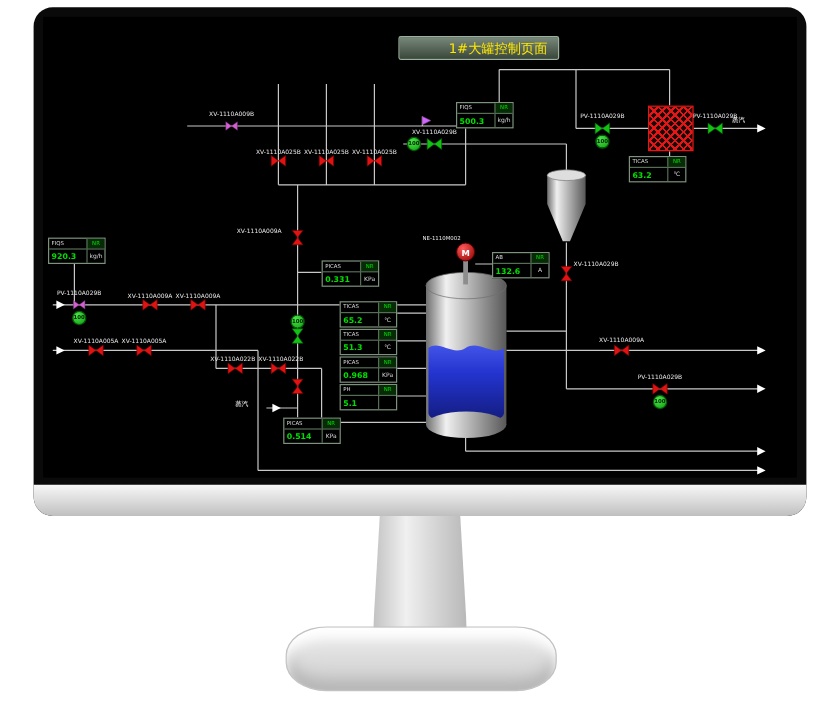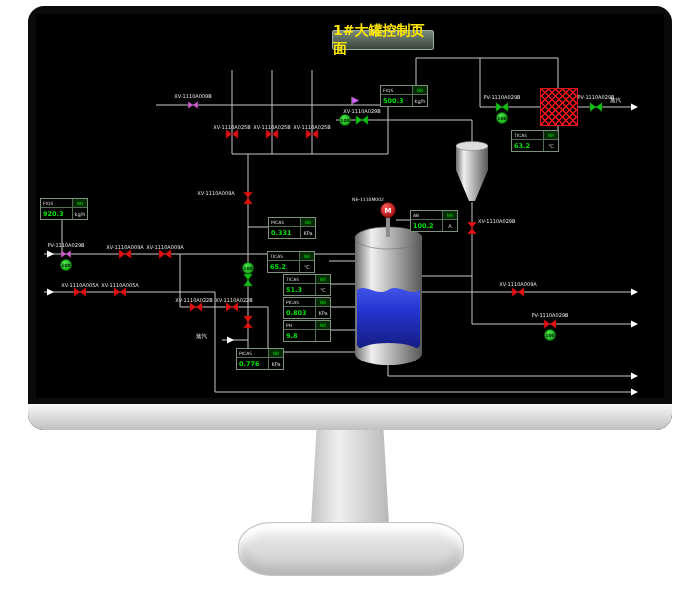--- a/index.html
+++ b/index.html
@@ -15,21 +15,21 @@
   .base{position:absolute;left:238px;top:522px;width:224px;height:52px;border-radius:34px/24px;
         background:linear-gradient(180deg,#f2f2f2,#dedede 45%,#cccccc);
         border:1px solid #c2c2c2;box-shadow:inset 0 8px 10px #ffffff, inset 0 -8px 12px #b5b5b5;}
 
   
   .screen{position:absolute;left:8px;top:8px;width:628px;height:384px;background:#000;overflow:hidden;}
   .screen svg{position:absolute;left:0;top:0;}
 
   .title-btn{position:absolute;left:296px;top:16px;width:100px;height:18px;
         background:linear-gradient(180deg,#78887a,#39473b);border:1px solid #9bb09d;border-radius:2px;
-        color:#ffe800;font-size:14px;font-weight:bold;display:flex;align-items:center;justify-content:center;}
+        color:#ffe800;font-size:11px;font-weight:normal;display:flex;align-items:center;justify-content:center;padding-left:32px;}
 
   
   .ibox{position:absolute;width:46px;height:20px;background:#000;border:1px solid #7d917d;
         display:grid;grid-template-columns:1fr 15px;grid-template-rows:8px 1fr;box-sizing:content-box;}
   .ibox span{display:flex;align-items:center;overflow:hidden;white-space:nowrap;}
   .ibox .tag{color:#dcdcdc;font-size:4.5px;padding-left:2px;}
   .ibox .nr{color:#00e000;font-size:4.5px;justify-content:center;border-left:1px solid #566d56;background:#062c06;}
   .ibox .val{color:#00e000;font-size:6.5px;font-weight:bold;padding-left:2px;border-top:1px solid #566d56;}
   .ibox .unit{color:#d8d8d8;font-size:5px;justify-content:center;border-top:1px solid #566d56;border-left:1px solid #566d56;}
 
@@ -171,60 +171,60 @@
         <span class="nr">NR</span>
         <span class="val">920.3</span>
         <span class="unit">kg/h</span>
       </div>
       <div class="ibox" style="left:232px;top:203px">
         <span class="tag">PICAS</span>
         <span class="nr">NR</span>
         <span class="val">0.331</span>
         <span class="unit">KPa</span>
       </div>
-      <div class="ibox" style="left:231px;top:237px">
+      <div class="ibox" style="left:247px;top:237px">
         <span class="tag">TICAS</span>
         <span class="nr">NR</span>
         <span class="val">65.2</span>
         <span class="unit">℃</span>
       </div>
       <div class="ibox" style="left:247px;top:260px">
         <span class="tag">TICAS</span>
         <span class="nr">NR</span>
         <span class="val">51.3</span>
         <span class="unit">℃</span>
       </div>
       <div class="ibox" style="left:247px;top:283px">
         <span class="tag">PICAS</span>
         <span class="nr">NR</span>
-        <span class="val">0.803</span>
+        <span class="val">0.968</span>
         <span class="unit">KPa</span>
       </div>
       <div class="ibox" style="left:247px;top:306px">
         <span class="tag">PH</span>
         <span class="nr">NR</span>
-        <span class="val">9.8</span>
+        <span class="val">5.1</span>
         <span class="unit"></span>
       </div>
       <div class="ibox" style="left:200px;top:334px">
         <span class="tag">PICAS</span>
         <span class="nr">NR</span>
-        <span class="val">0.776</span>
+        <span class="val">0.514</span>
         <span class="unit">KPa</span>
       </div>
-      <div class="ibox" style="left:475px;top:116px">
+      <div class="ibox" style="left:488px;top:116px">
         <span class="tag">TICAS</span>
         <span class="nr">NR</span>
         <span class="val">63.2</span>
         <span class="unit">℃</span>
       </div>
       <div class="ibox" style="left:374px;top:196px">
         <span class="tag">AB</span>
         <span class="nr">NR</span>
-        <span class="val">100.2</span>
+        <span class="val">132.6</span>
         <span class="unit">A</span>
       </div>
 
       <div class="vlabel" style="left:135px;top:79px">XV-1110A009B</div>
       <div class="vlabel" style="left:174px;top:110px">XV-1110A025B</div>
       <div class="vlabel" style="left:214px;top:110px">XV-1110A025B</div>
       <div class="vlabel" style="left:254px;top:110px">XV-1110A025B</div>
       <div class="vlabel" style="left:304px;top:94px">XV-1110A029B</div>
       <div class="vlabel" style="left:444px;top:80px">PV-1110A029B</div>
       <div class="vlabel" style="left:538px;top:80px">PV-1110A029B</div>

